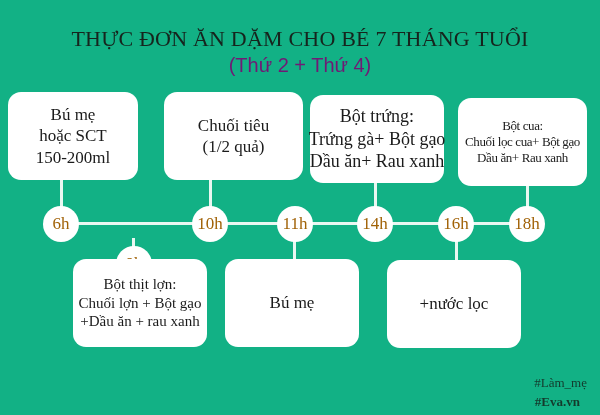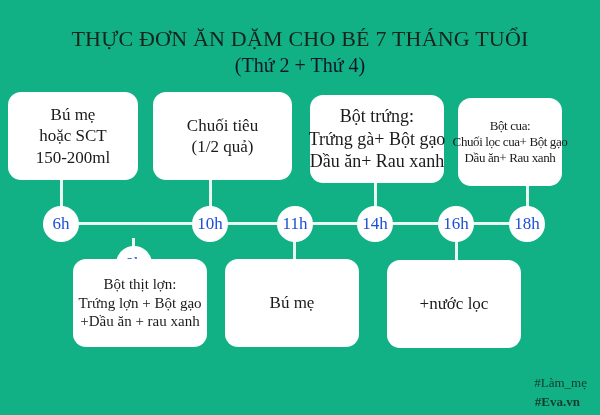--- a/index.html
+++ b/index.html
@@ -11,39 +11,39 @@
       font-family: "DejaVu Serif", "Liberation Serif", serif;
       color: #1d1d1d;
     }
     .title {
       position: absolute; left: 0; top: 26px; width: 600px;
       text-align: center; font-family: "Liberation Serif", serif;
       font-size: 22px; color: #16241d; letter-spacing: 0.2px;
     }
     .subtitle {
       position: absolute; left: 0; top: 54px; width: 600px;
-      text-align: center; font-family: Liberation Serif, serif;
-      font-size: 20px; color: #0f172a;
+      text-align: center; font-family: Liberation Sans, sans-serif;
+      font-size: 20px; color: #701a75;
     }
     .box {
       position: absolute; background: #ffffff;
       border-radius: 13px;
       display: flex; flex-direction: column; align-items: center; justify-content: center;
       font-family: "Liberation Serif", serif;
       color: #1b1b1b; text-align: center; line-height: 1.25;
     }
     .box span { display: block; white-space: nowrap; }
     .line {
       position: absolute; background: #e9f7f1;
     }
     .node {
       position: absolute; width: 36px; height: 36px; border-radius: 50%;
       background: #ffffff;
       display: flex; align-items: center; justify-content: center;
-      font-family: "Liberation Serif", serif; font-size: 17px; color: #1d4ed8;
+      font-family: "Liberation Serif", serif; font-size: 17px; color: #a16207;
     }
     .tag {
       position: absolute; right: 20px; text-align: center;
       font-family: "Liberation Serif", serif; font-size: 13px; color: #143a2c;
     }
   </style>
 </head>
 <body>
 
 <div class="title">THỰC ĐƠN ĂN DẶM CHO BÉ 7 THÁNG TUỔI</div>
@@ -58,46 +58,46 @@
 
 <div class="line" style="left:132px; top:238px; width:3px; height:22px;"></div>
 <div class="line" style="left:293px; top:238px; width:3px; height:22px;"></div>
 <div class="line" style="left:455px; top:238px; width:3px; height:23px;"></div>
 
 <div class="box" style="left:8px; top:92px; width:130px; height:88px; font-size:17px;">
   <span>Bú mẹ</span>
   <span>hoặc SCT</span>
   <span>150-200ml</span>
 </div>
-<div class="box" style="left:153px; top:92px; width:139px; height:88px; font-size:17px;">
+<div class="box" style="left:164px; top:92px; width:139px; height:88px; font-size:17px;">
   <span>Chuối tiêu</span>
   <span>(1/2 quả)</span>
 </div>
 <div class="box" style="left:310px; top:95px; width:134px; height:88px; font-size:18px;">
   <span>Bột trứng:</span>
   <span>Trứng gà+ Bột gạo</span>
   <span>Dầu ăn+ Rau xanh</span>
 </div>
-<div class="box" style="left:458px; top:98px; width:104px; height:88px; font-size:13px; letter-spacing:-0.4px;text-align:center;">
+<div class="box" style="left:458px; top:98px; width:129px; height:88px; font-size:13px; letter-spacing:-0.4px;text-align:center;">
   <span>Bột cua:</span>
   <span>Chuối lọc cua+ Bột gạo</span>
   <span>Dầu ăn+ Rau xanh</span>
 </div>
 
 <div class="node" style="left:43px; top:206px;">6h</div>
 <div class="node" style="left:116px; top:206px;margin-top:40px;">9h</div>
 <div class="node" style="left:192px; top:206px;">10h</div>
 <div class="node" style="left:277px; top:206px;">11h</div>
 <div class="node" style="left:357px; top:206px;">14h</div>
 <div class="node" style="left:438px; top:206px;">16h</div>
 <div class="node" style="left:509px; top:206px;text-align:right;">18h</div>
 
 <div class="box" style="left:73px; top:259px; width:134px; height:88px; font-size:15px;">
   <span>Bột thịt lợn:</span>
-  <span>Trứng lợn + Bột gạo</span>
+  <span>Chuối lợn + Bột gạo</span>
   <span>+Dầu ăn + rau xanh</span>
 </div>
 <div class="box" style="left:225px; top:259px; width:134px; height:88px; font-size:17px;">
   <span>Bú mẹ</span>
 </div>
 <div class="box" style="left:387px; top:260px; width:134px; height:88px; font-size:17px;">
   <span>+nước lọc</span>
 </div>
 
 <div class="tag" style="top:375px; right:13px;">#Làm_mẹ</div>

